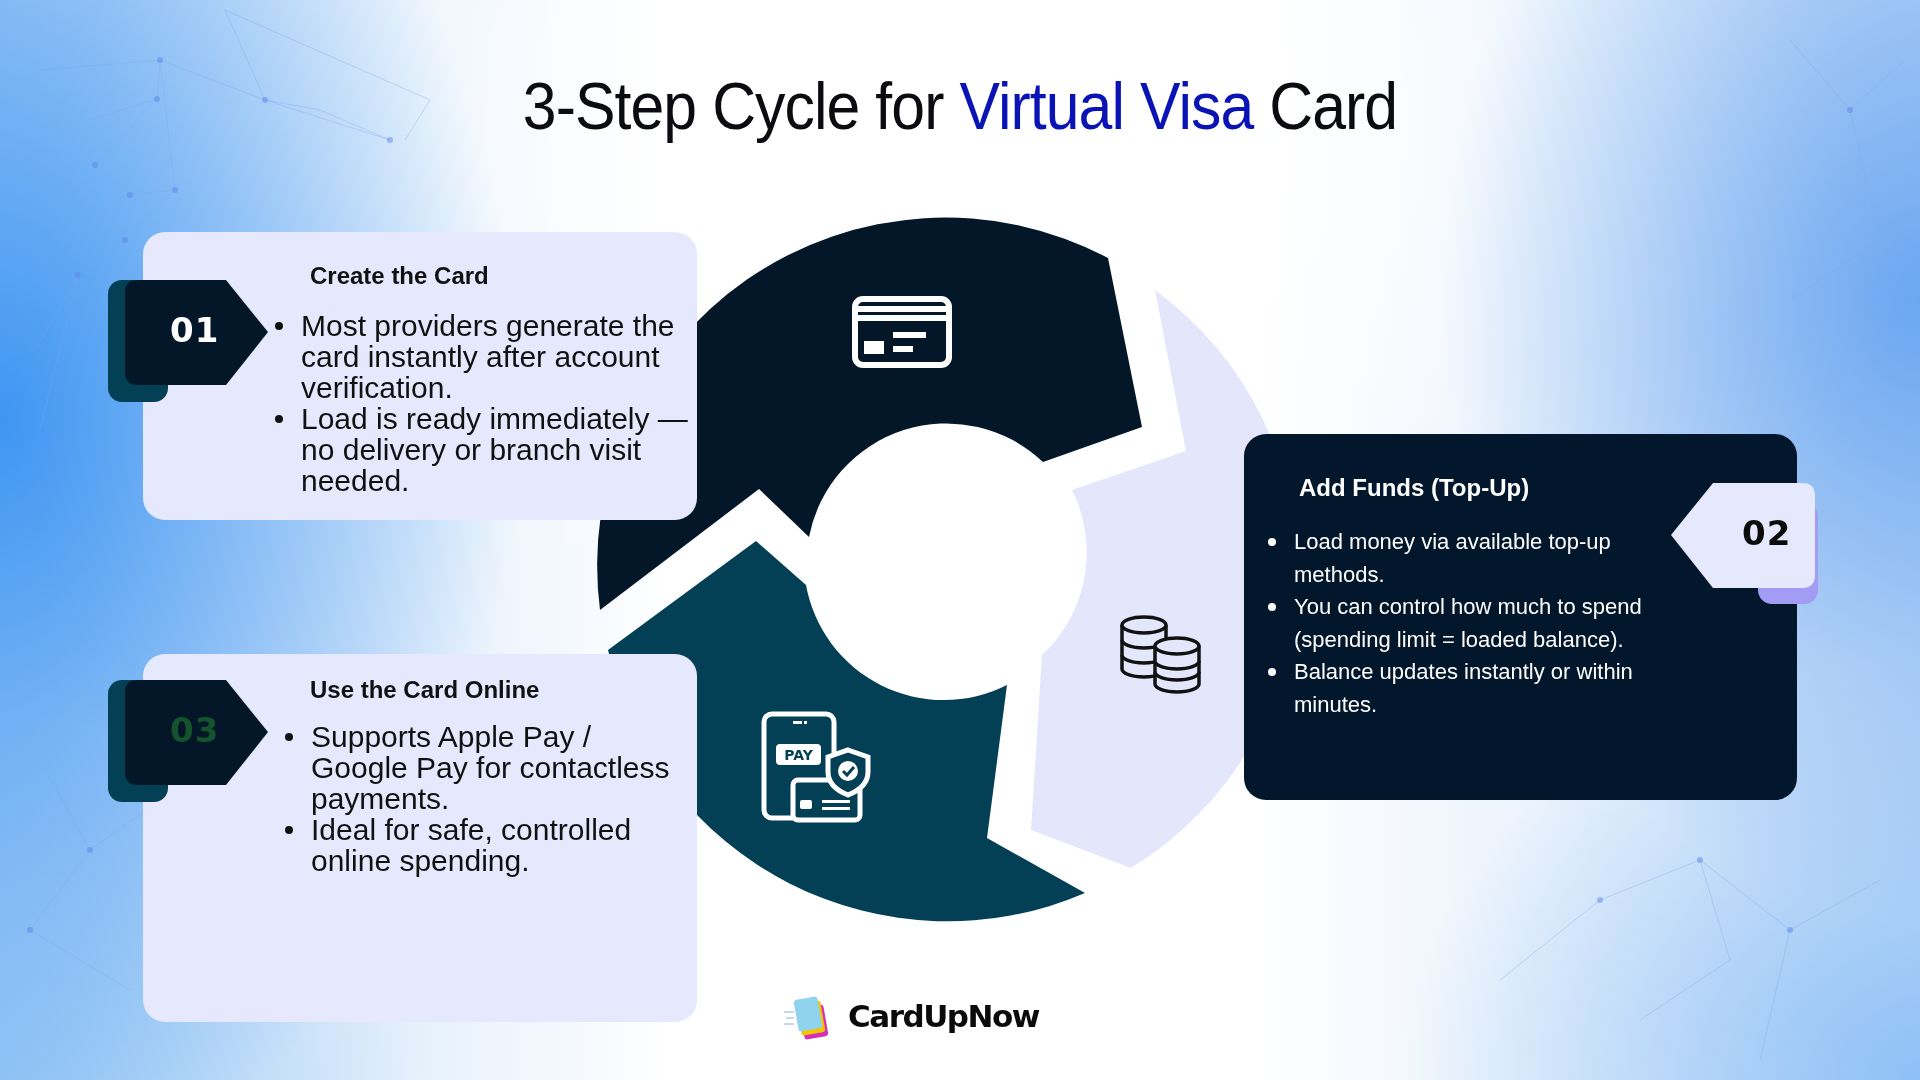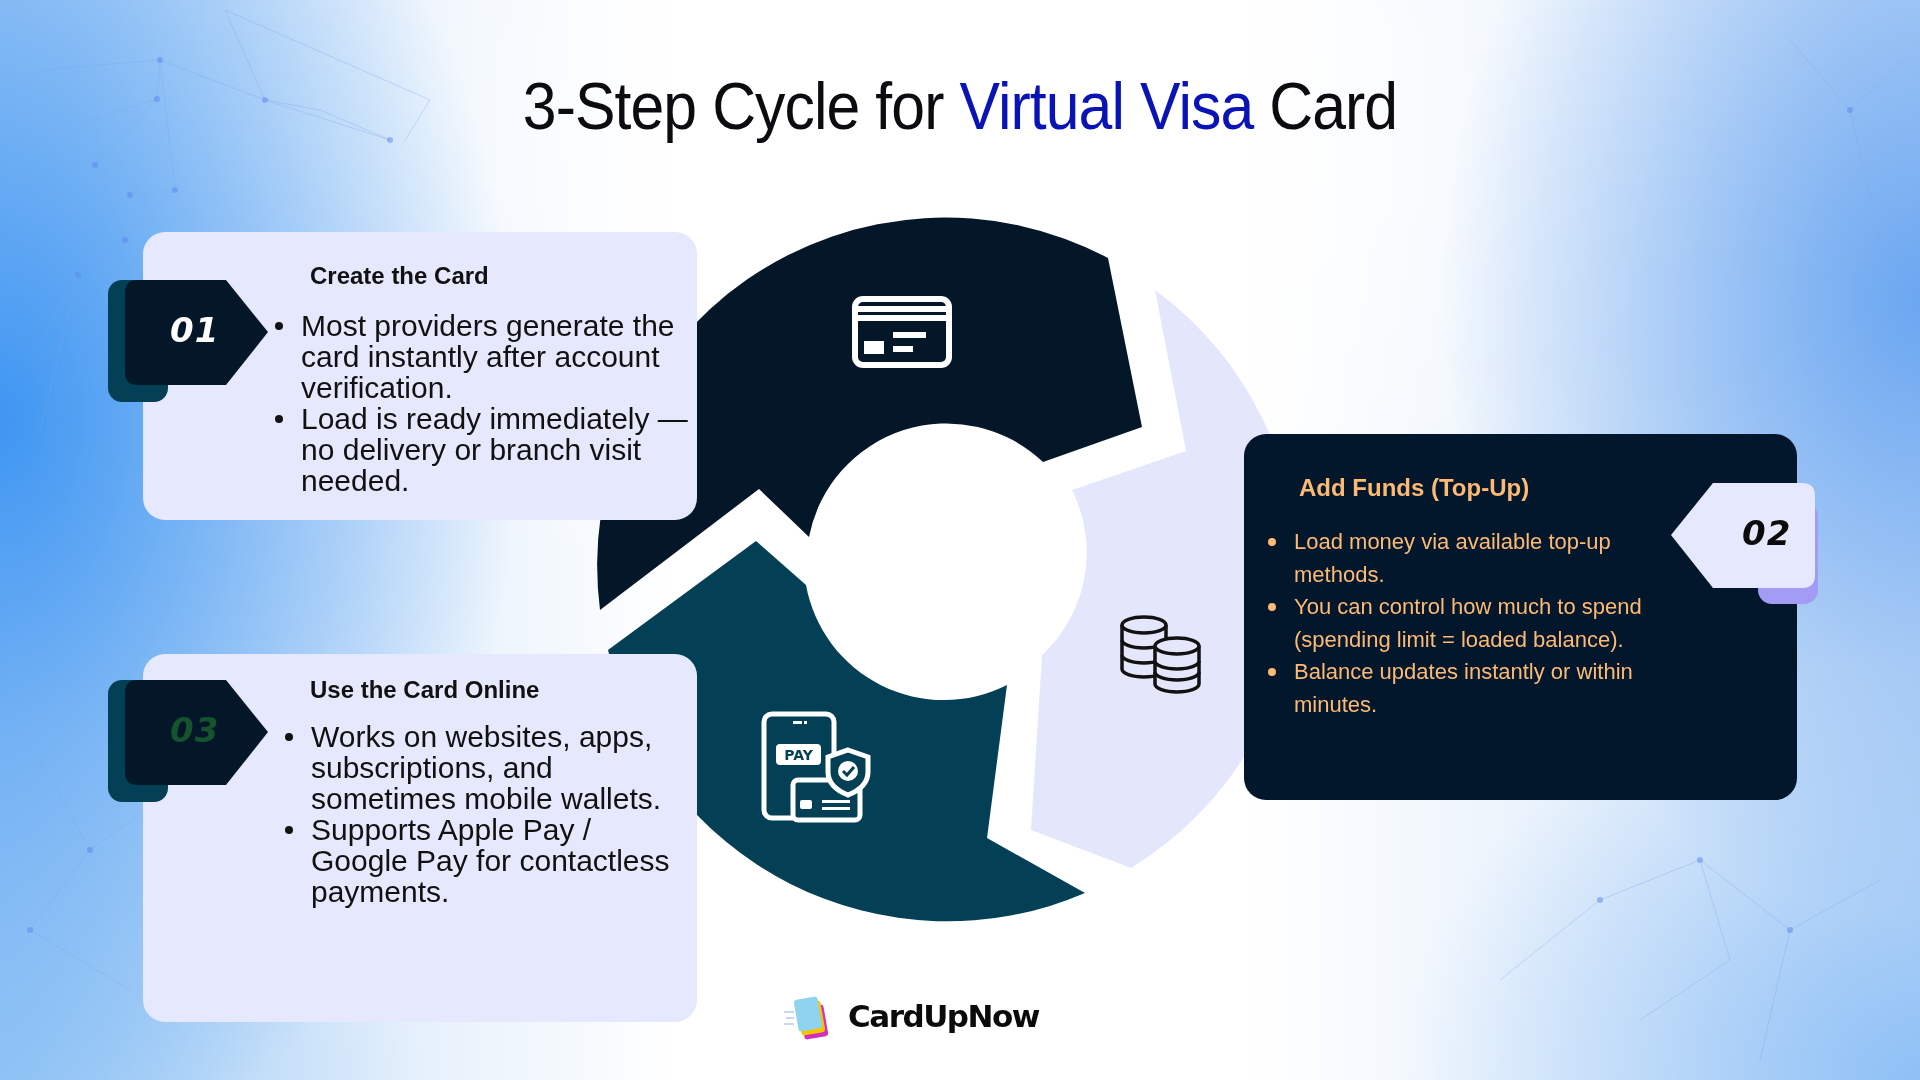--- a/index.html
+++ b/index.html
@@ -22,42 +22,42 @@
     color: #0b0b10; letter-spacing: -1px; transform: scaleX(0.92);
   }
   .title .accent { color: #0a14b4; }
   .cycle { position: absolute; left: 0; top: 0; width: 1920px; height: 1080px; }
 
   .card {
     position: absolute; border-radius: 22px;
     font-family: "Liberation Sans", sans-serif;
   }
   .card-light { background: #e6e8fd; color: #111; }
-  .card-dark { background: #03172c; color: #fdba74; }
+  .card-dark { background: #03172c; color: #ffffff; }
   .card h3 { font-size: 24px; font-weight: 700; position: absolute; }
   .card ul { position: absolute; list-style: none; font-size: 30px; line-height: 31px; }
   .card li { position: relative; padding-left: 30px; }
   .card li::before {
     content: ""; position: absolute; left: 4px; top: 12px; width: 8px; height: 8px;
     border-radius: 50%; background: currentColor;
   }
 
   #card1 { left: 143px; top: 232px; width: 554px; height: 288px; }
   #card1 h3 { left: 167px; top: 30px; }
   #card1 ul { left: 128px; top: 78px; width: 420px; }
 
   #card3 { left: 143px; top: 654px; width: 554px; height: 368px; }
   #card3 h3 { left: 167px; top: 22px; }
   #card3 ul { left: 138px; top: 67px; width: 400px; }
 
   #card2 { left: 1244px; top: 434px; width: 553px; height: 366px; }
   #card2 h3 { left: 55px; top: 40px; }
   #card2 ul { left: 20px; top: 92px; width: 410px; font-size: 22px; line-height: 32.5px; }
 
-  .badge { position: absolute; font-style: italic; }
+  .badge { position: absolute; }
   .badge-num {
     position: absolute; font-family: "DejaVu Sans", sans-serif; font-weight: 700;
     font-size: 34px; letter-spacing: 1px;
   }
   #badge1 { left: 108px; top: 280px; width: 165px; height: 125px; }
   #badge3 { left: 108px; top: 680px; width: 165px; height: 125px; }
   #badge2 { left: 1668px; top: 482px; width: 150px; height: 125px; }
 
   .logo { position: absolute; left: 782px; top: 996px; width: 260px; height: 44px; }
   .logo-text {
@@ -149,22 +149,22 @@
   <svg width="165" height="125" viewBox="0 0 165 125">
     <rect x="0" y="0" width="60" height="122" rx="14" fill="#033f55"></rect>
     <path d="M30 0 L118 0 L160 52 L118 105 L30 105 Q17 105 17 92 L17 13 Q17 0 30 0 Z" fill="#041729"></path>
   </svg>
   <span class="badge-num" style="left:62px;top:30px;color:#fff">01</span>
 </div>
 
 <div class="card card-light" id="card3">
   <h3>Use the Card Online</h3>
   <ul>
-    <li>Works on websites, apps, subscriptions, and sometimes mobile wallets.</li>
     <li>Supports Apple Pay / Google Pay for contactless payments.</li>
+    <li>Ideal for safe, controlled online spending.</li>
   </ul>
 </div>
 <div class="badge" id="badge3">
   <svg width="165" height="125" viewBox="0 0 165 125">
     <rect x="0" y="0" width="60" height="122" rx="14" fill="#033f55"></rect>
     <path d="M30 0 L118 0 L160 52 L118 105 L30 105 Q17 105 17 92 L17 13 Q17 0 30 0 Z" fill="#041729"></path>
   </svg>
   <span class="badge-num" style="left:62px;top:30px;color:#14532d">03</span>
 </div>
 

